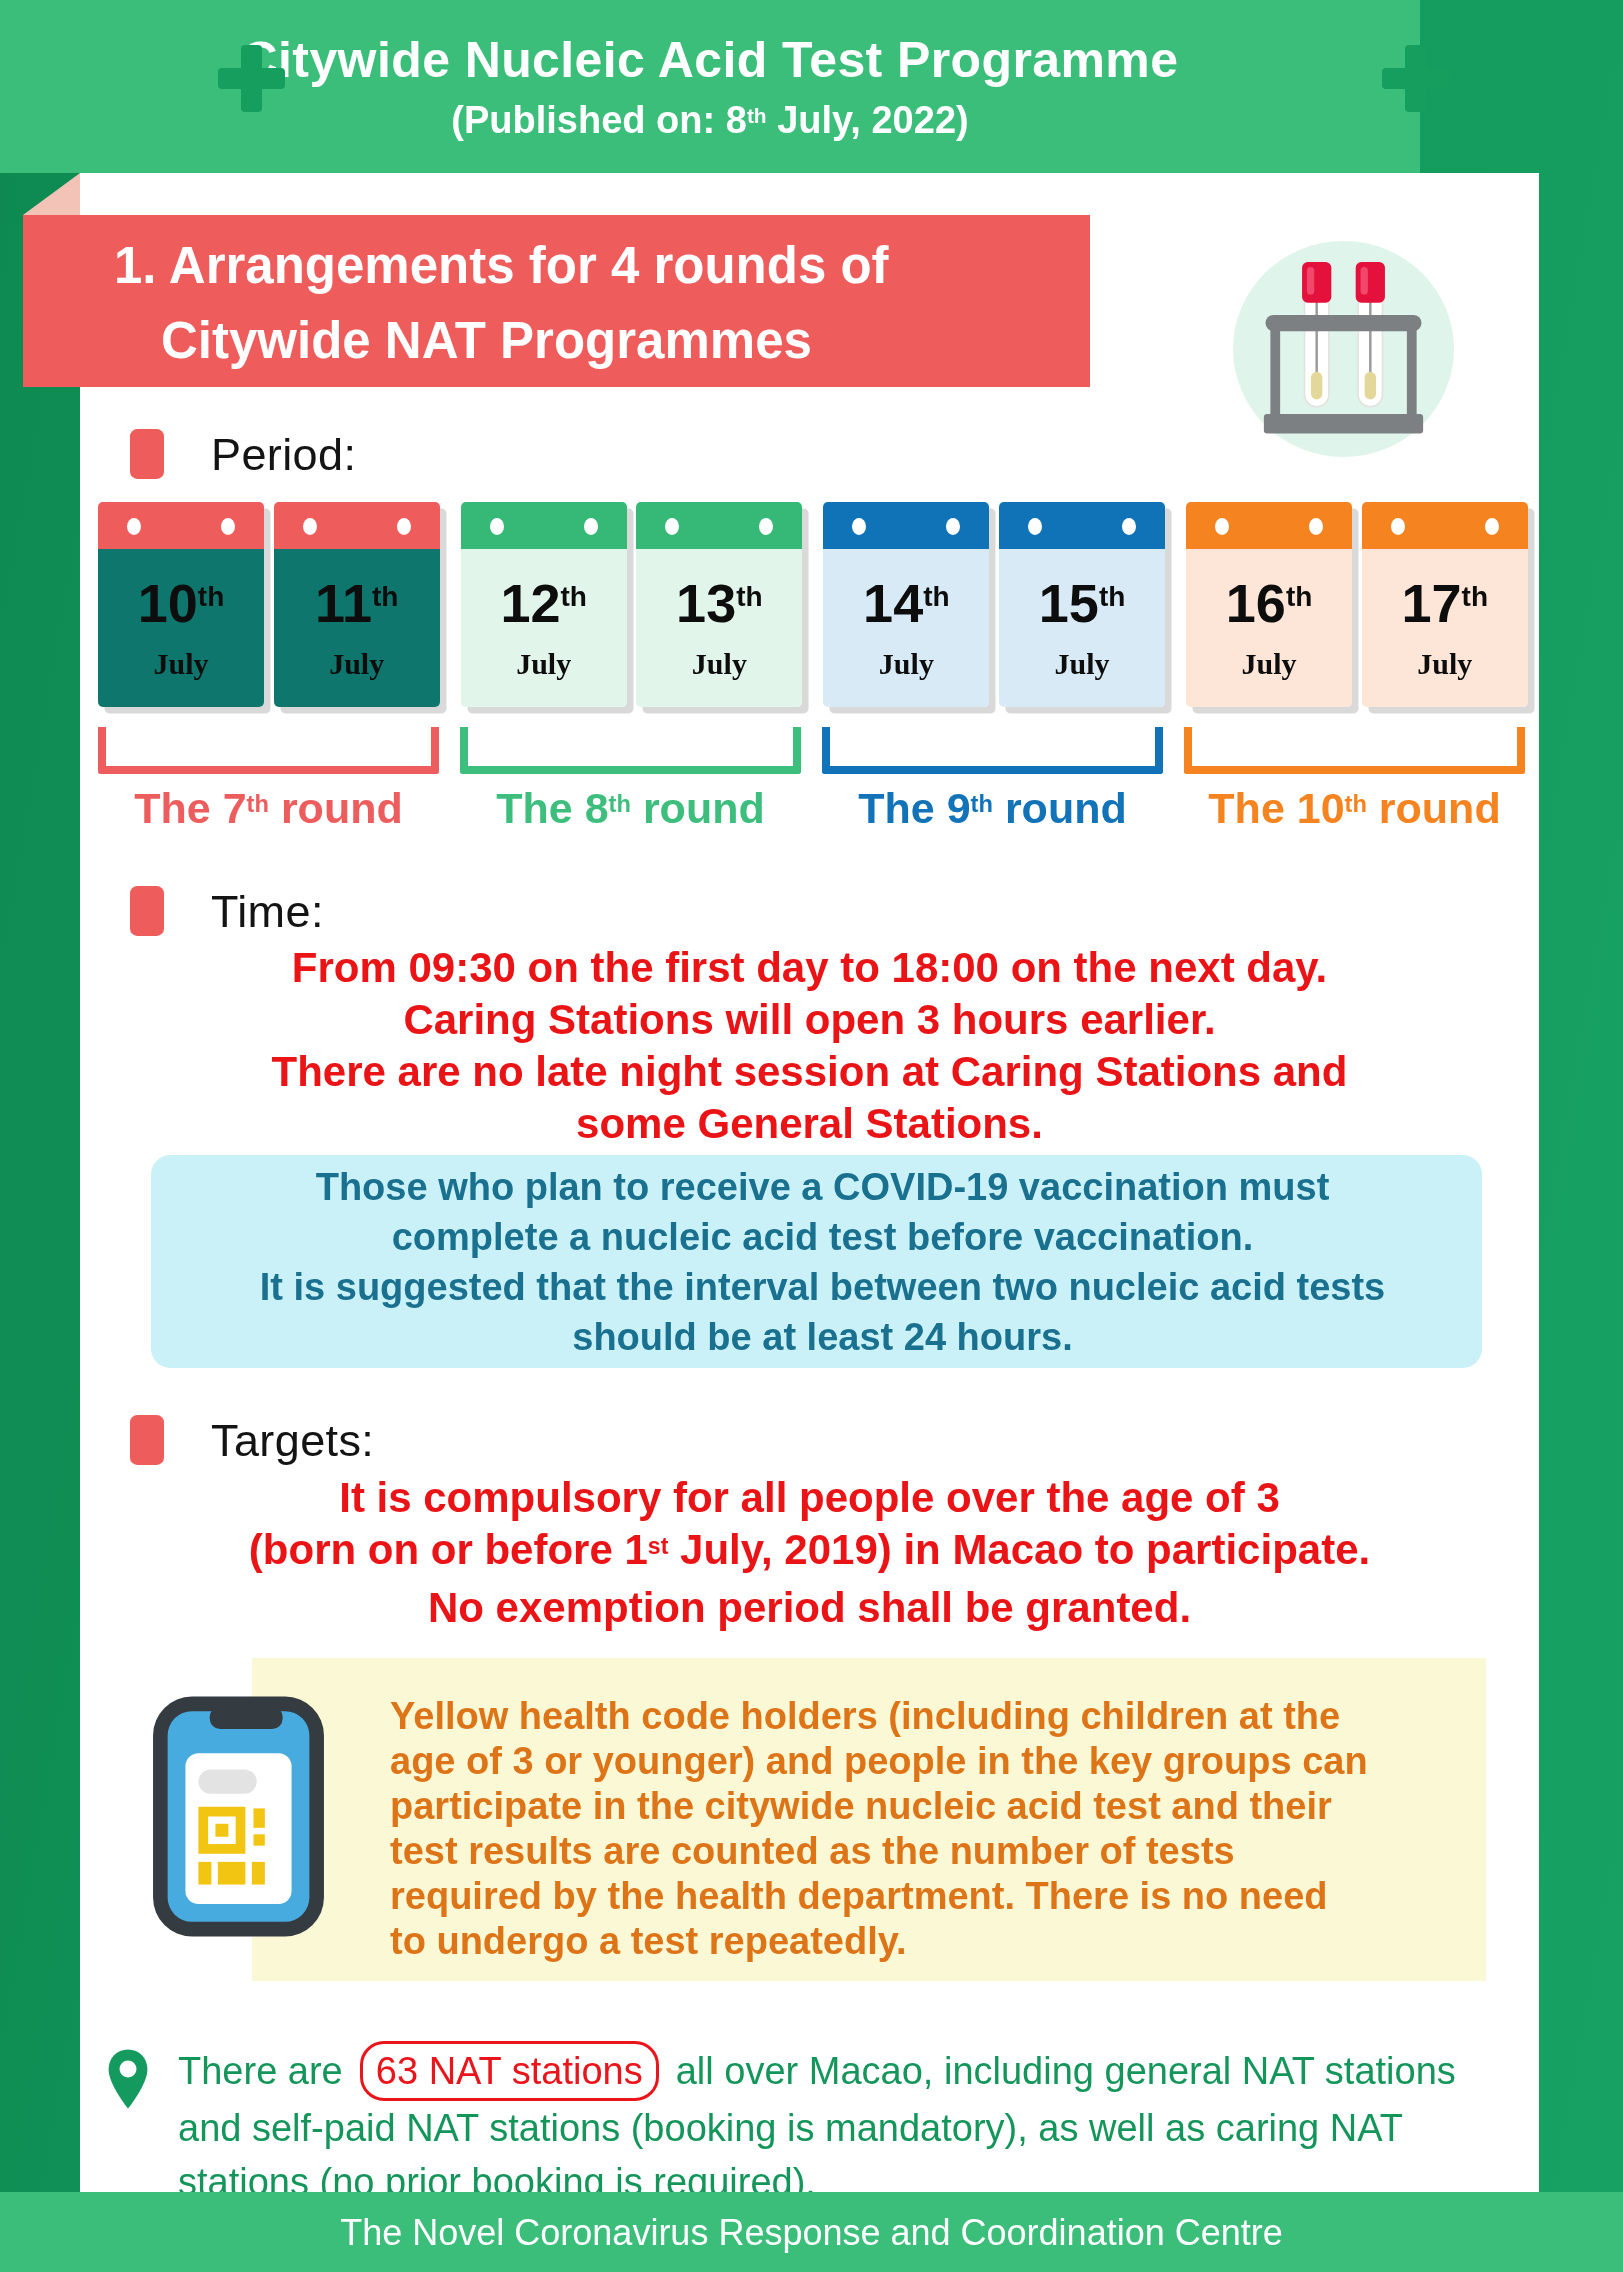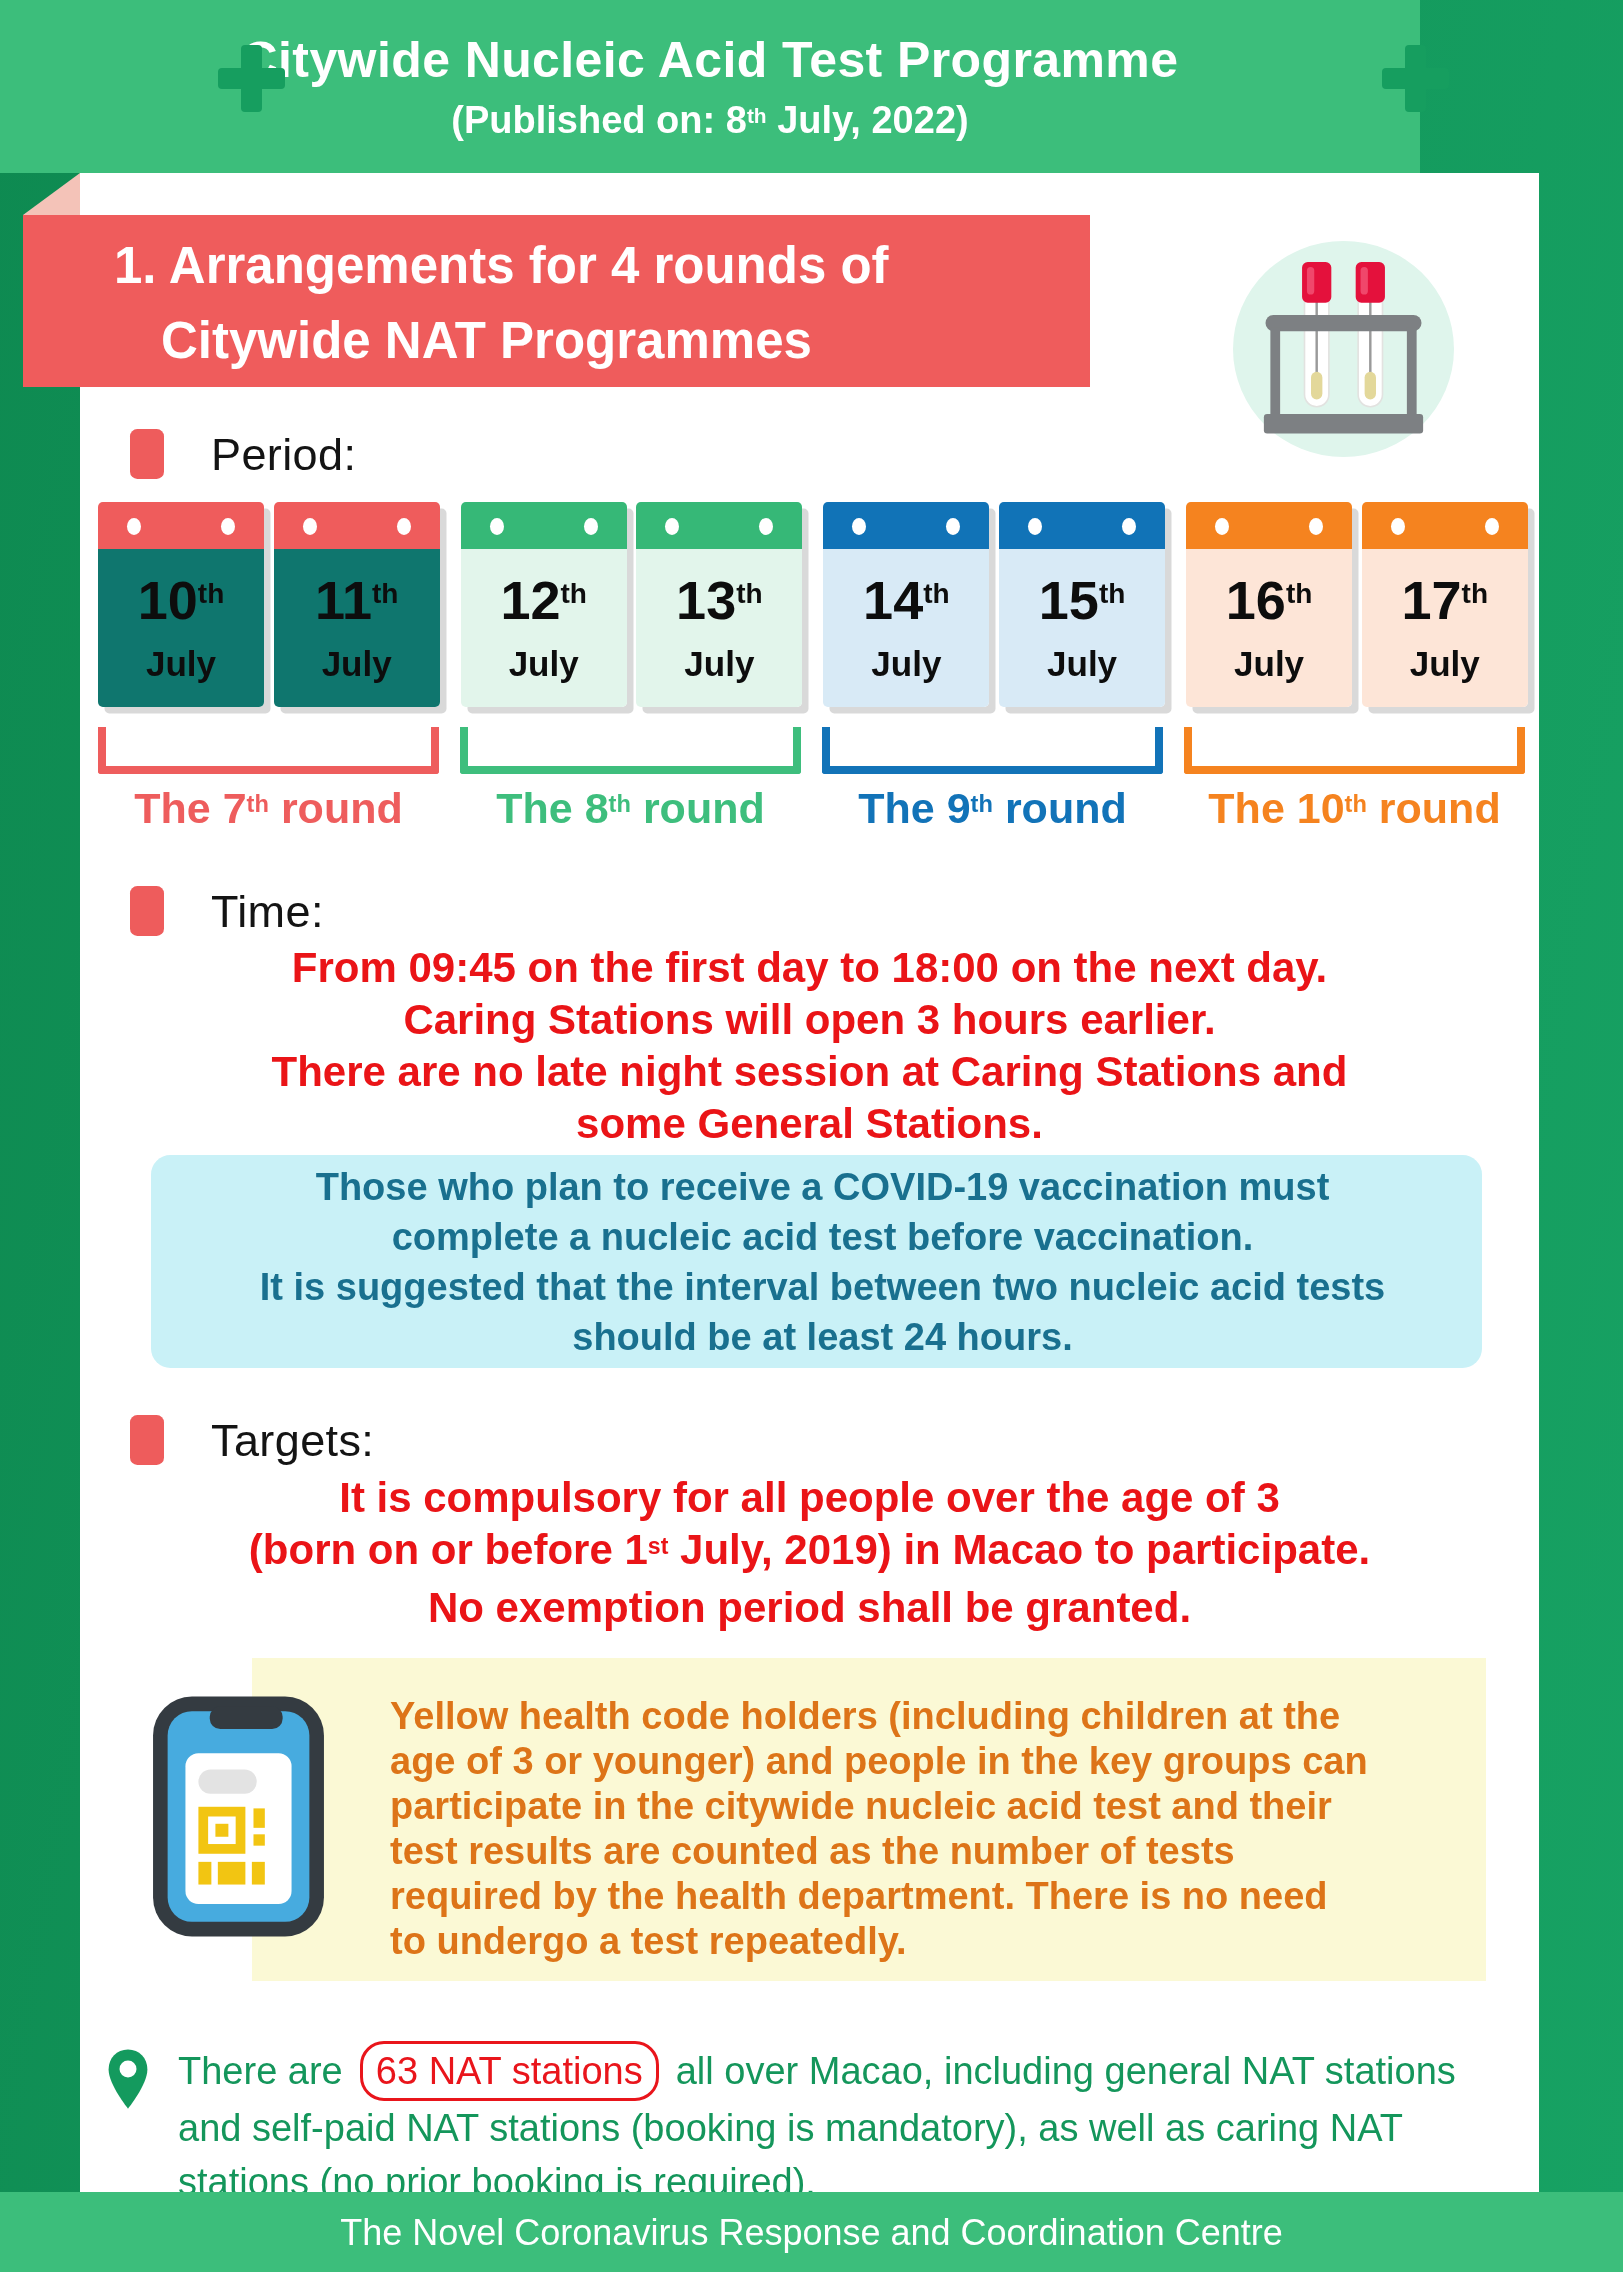--- a/index.html
+++ b/index.html
@@ -42,21 +42,21 @@
   .cal{width:166px;height:205px;border-radius:4.9px;overflow:hidden;box-shadow:6.5px 6.5px 0 rgba(185,185,185,.55);
        display:flex;flex-direction:column;}
   .cal + .cal{margin-left:9.7px;}
   .cal.gapL{margin-left:21px;}
   .cal-head{height:47px;position:relative;flex:0 0 auto;}
   .hole{position:absolute;top:16px;width:14px;height:17px;background:#fff;border-radius:50%;}
   .hole.h-l{left:29px;} .hole.h-r{right:29px;}
   .cal-body{flex:1;display:flex;flex-direction:column;align-items:center;justify-content:center;color:#0d0d0d;}
   .cal-day{font-size:54px;font-weight:bold;line-height:1;}
   .cal-day sup{font-size:28px;top:-.55em;}
-  .cal-month{font-size:35px;font-weight:bold;margin-top:17px;}
+  .cal-month{font-size:30px;font-weight:bold;margin-top:17px;font-family:Liberation Serif, serif;}
   .theme-red .cal-head{background:#ef5c5c;}   .theme-red .cal-body{background:#0f766e;}
   .theme-green .cal-head{background:#36b877;} .theme-green .cal-body{background:#e2f5eb;}
   .theme-blue .cal-head{background:#1173b7;}  .theme-blue .cal-body{background:#d8eaf6;}
   .theme-orange .cal-head{background:#f5831f;}.theme-orange .cal-body{background:#fde5d7;}
 
   
   .bracket{position:absolute;top:554px;width:341px;height:47px;box-sizing:border-box;
            border-style:solid;border-width:0 8px 8px 8px;border-top:none;border-radius:0 0 3.2px 3.2px;}
   .round-label{position:absolute;top:611px;width:341px;text-align:center;font-size:43px;font-weight:bold;}
   .b1{left:18px;}.b2{left:380px;}.b3{left:742px;}.b4{left:1104px;}
@@ -233,21 +233,21 @@
     <div class="round-label b2 c-green"><span>The 8</span><sup>th</sup><span> round</span></div>
     <div class="round-label b3 c-blue"><span>The 9</span><sup>th</sup><span> round</span></div>
     <div class="round-label b4 c-orange"><span>The 10</span><sup>th</sup><span> round</span></div>
 
     <div class="section-label" style="top:713px;">
       <span class="bullet"></span>
       <span class="txt">Time:</span>
     </div>
 
     <div class="red-block time-block">
-      <div>From 09:45 on the first day to 18:00 on the next day.</div>
+      <div>From 09:30 on the first day to 18:00 on the next day.</div>
       <div>Caring Stations will open 3 hours earlier.</div>
       <div>There are no late night session at Caring Stations and</div>
       <div>some General Stations.</div>
     </div>
 
     <div class="cyan-box">
       <div>Those who plan to receive a COVID-19 vaccination must</div>
       <div>complete a nucleic acid test before vaccination.</div>
       <div>It is suggested that the interval between two nucleic acid tests</div>
       <div>should be at least 24 hours.</div>

